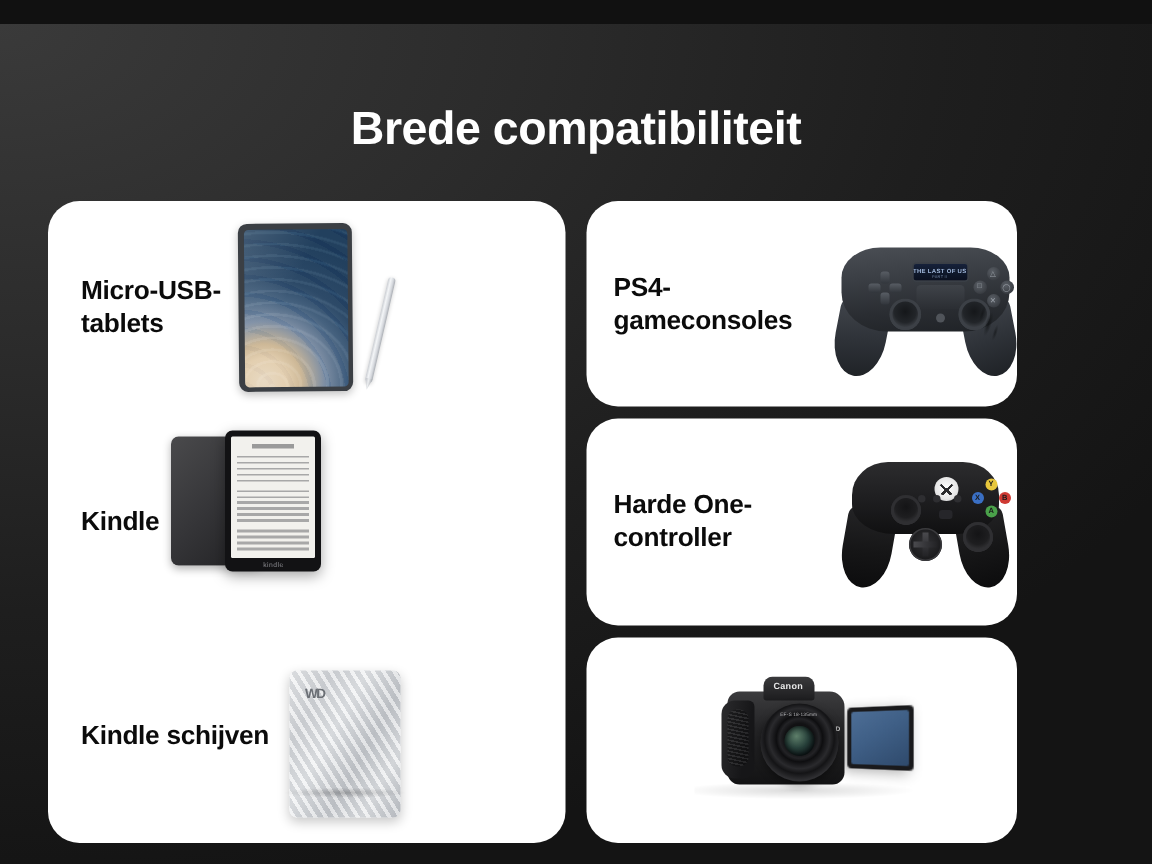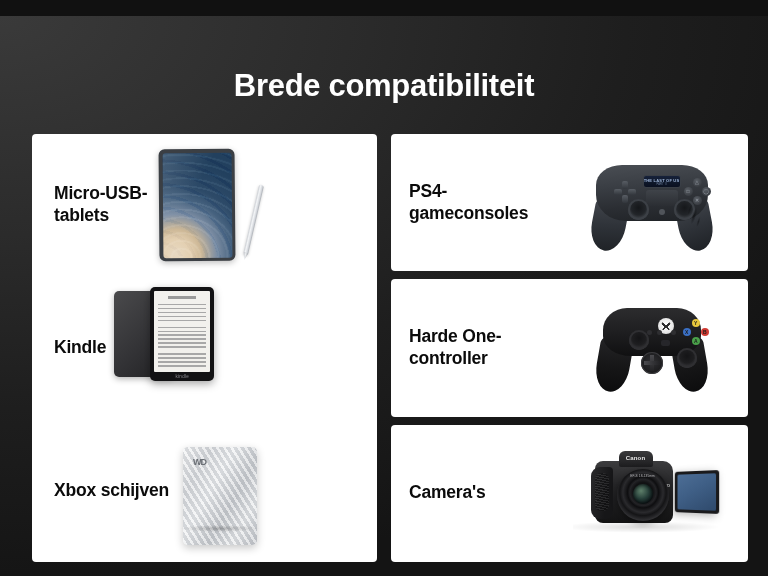--- a/index.html
+++ b/index.html
@@ -46,33 +46,33 @@
     height: 428px;
     display: flex;
     gap: 14px;
   }
 
   .col-left  { width: 345px; display: flex; }
   .col-right { width: 345px; display: flex; flex-direction: column; gap: 8px; }
 
   .card {
     background: #ffffff;
-    border-radius: 4px;
+    border-radius: 21px;
     position: relative;
     overflow: hidden;
     box-sizing: border-box;
   }
   .card-tall {
     width: 345px;
     height: 428px;
     display: flex;
     flex-direction: column;
   }
   .card-row {
-    width: 357px;
+    width: 287px;
     height: 137.3px;
     display: flex;
     align-items: center;
     padding: 0 4px 0 18px;
   }
 
   
   .lrow {
     height: 142.6px;
     display: flex;
@@ -503,21 +503,21 @@
                   <div class="k-line"></div>
                   <div class="k-line"></div>
                 <div class="k-line"></div>
               </div>
               <div class="kindle-word">kindle</div>
             </div>
           </div>
         </div>
 
         <div class="lrow">
-          <div class="label">Xbox schijven</div>
+          <div class="label">Kindle schijven</div>
           <div class="art">
             <div class="hdd">
               <div class="hdd-logo">WD</div>
             </div>
             <div class="hdd-shadow"></div>
           </div>
         </div>
 
       </div>
     </div>
@@ -579,21 +579,20 @@
               </div>
               <div class="xb-stick l"></div>
               <div class="xb-stick r"></div>
               <div class="xb-dpad"></div>
             </div>
           </div>
         </div>
       </div>
 
       <div class="card card-row">
-        <div class="label-r">Camera's</div>
         <div class="art">
           <div class="cam">
             <div class="cam-lcd">
               <div class="cam-lcd-screen"></div>
             </div>
             <div class="cam-body"></div>
             <div class="cam-grip"></div>
             <div class="cam-hump"></div>
             <div class="cam-brand">Canon</div>
             <div class="cam-model">EOS 90D</div>

